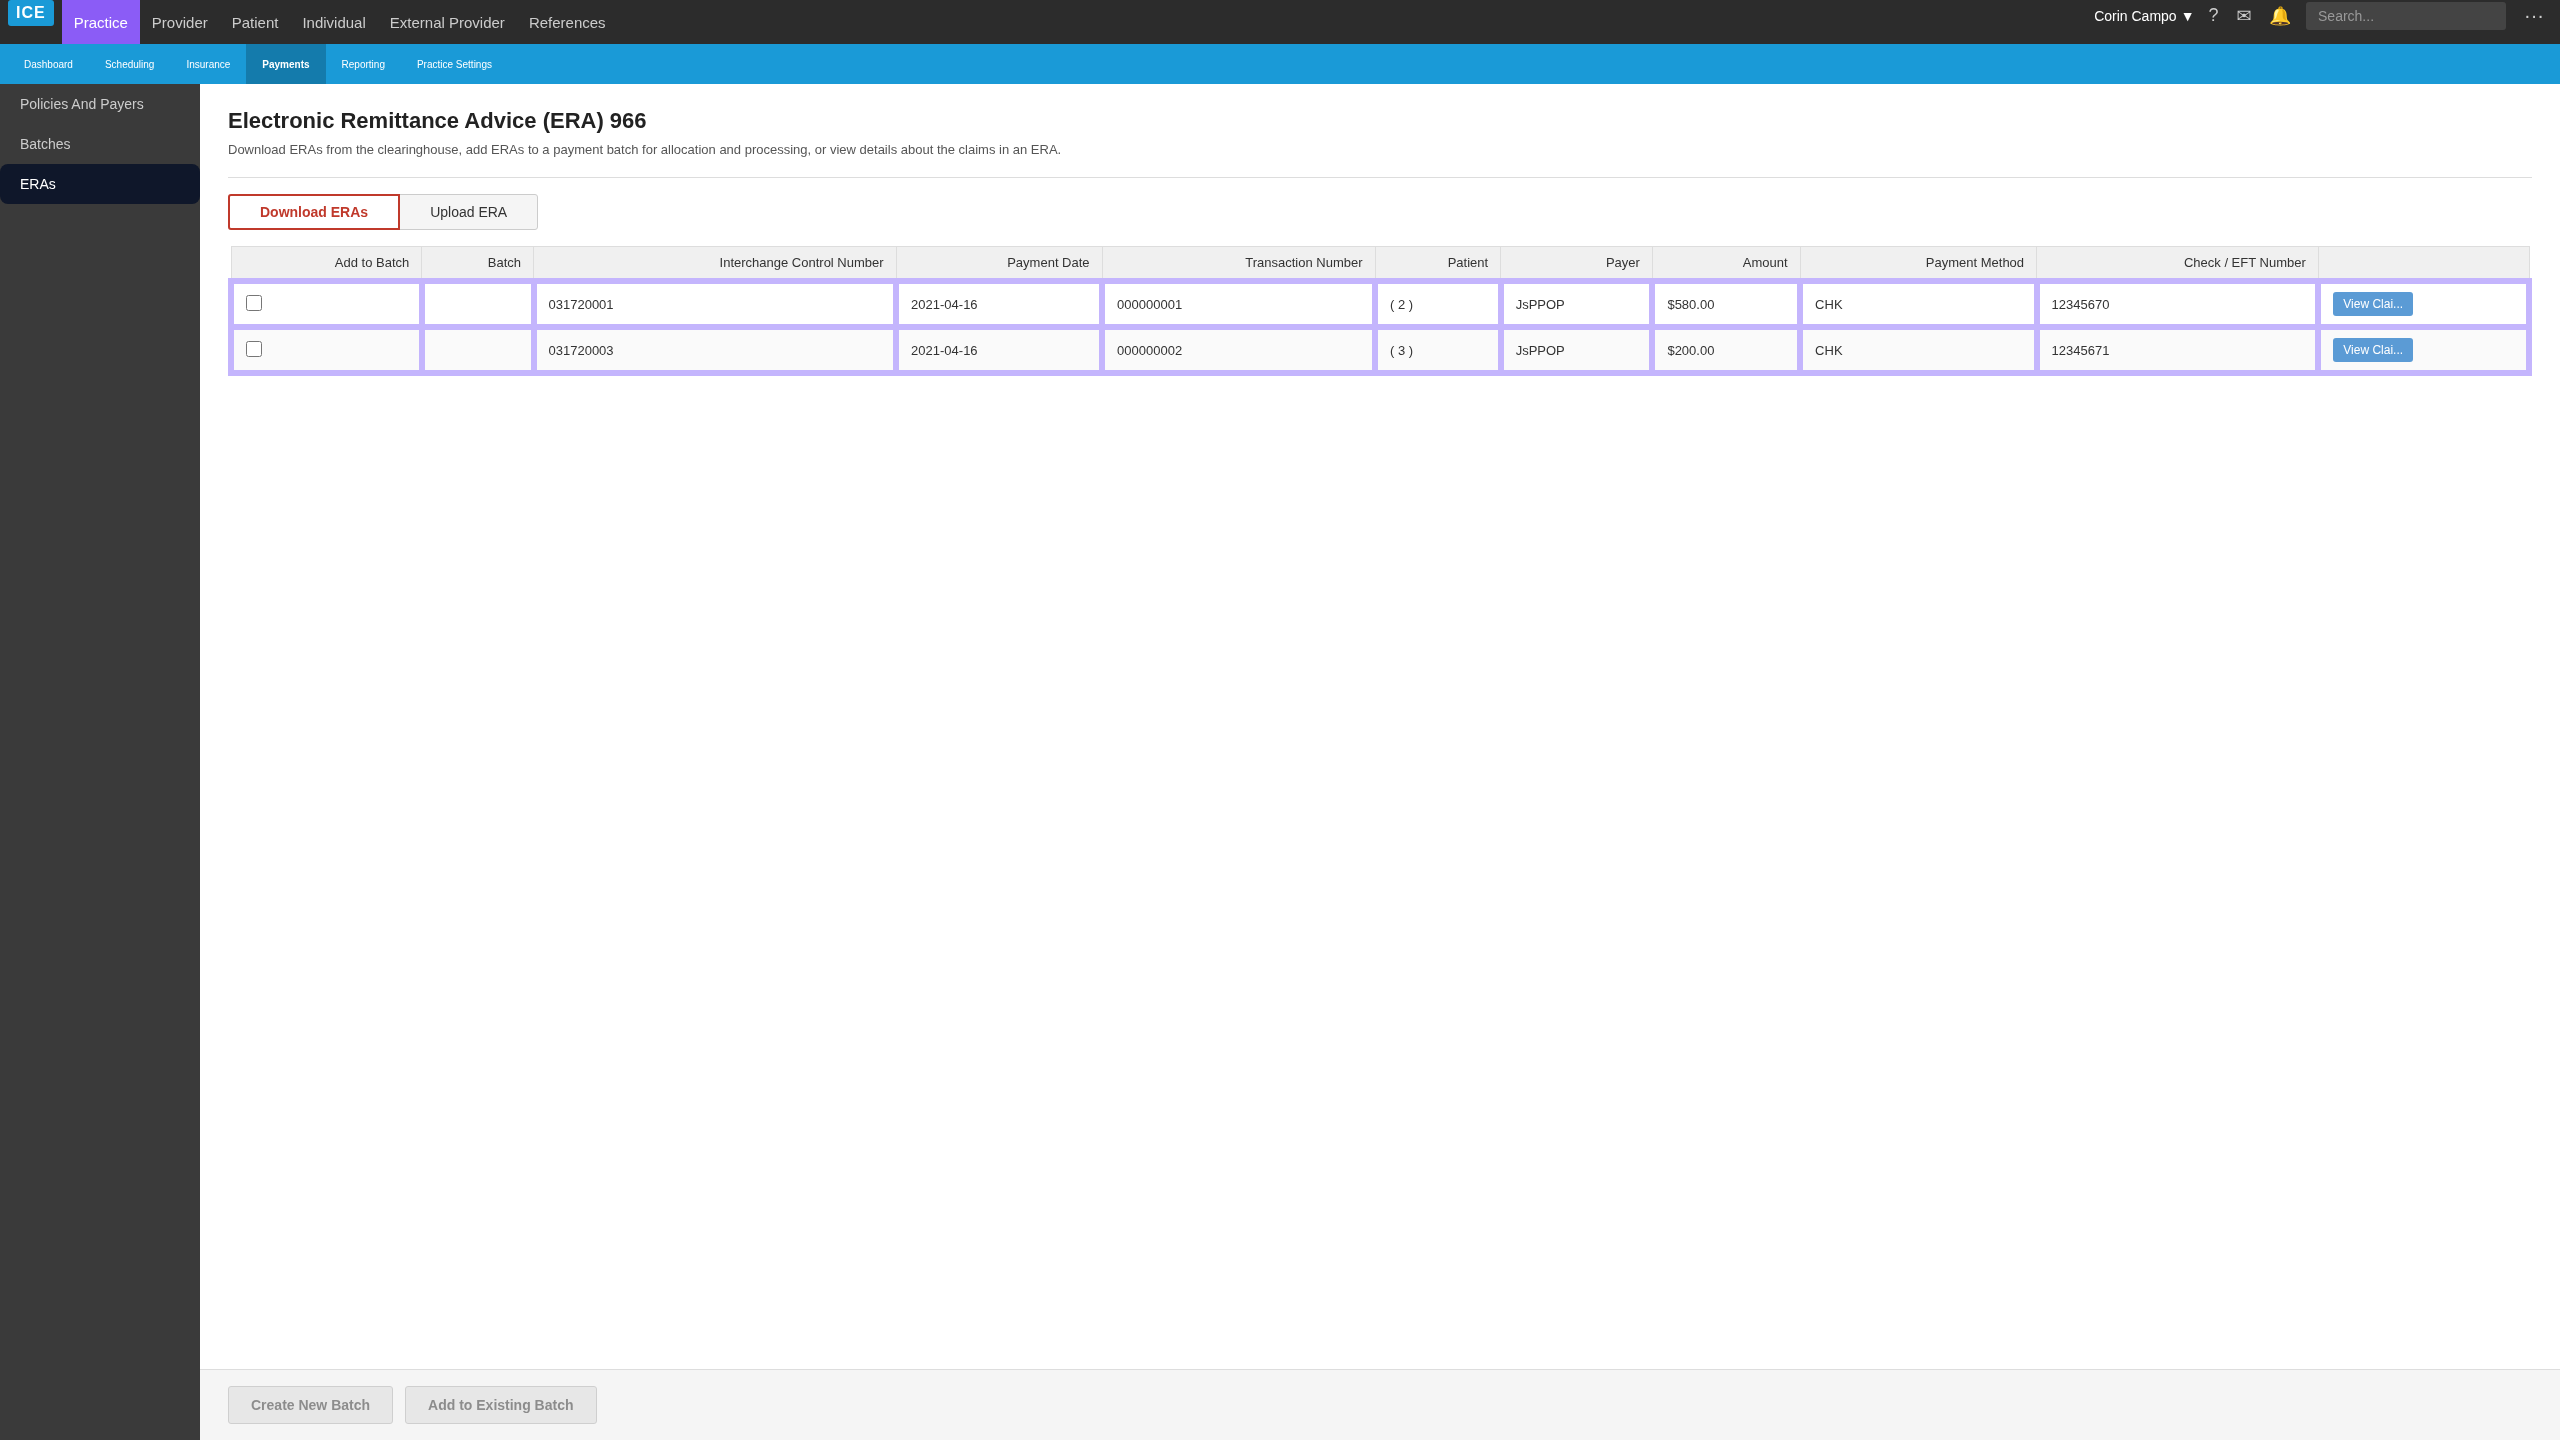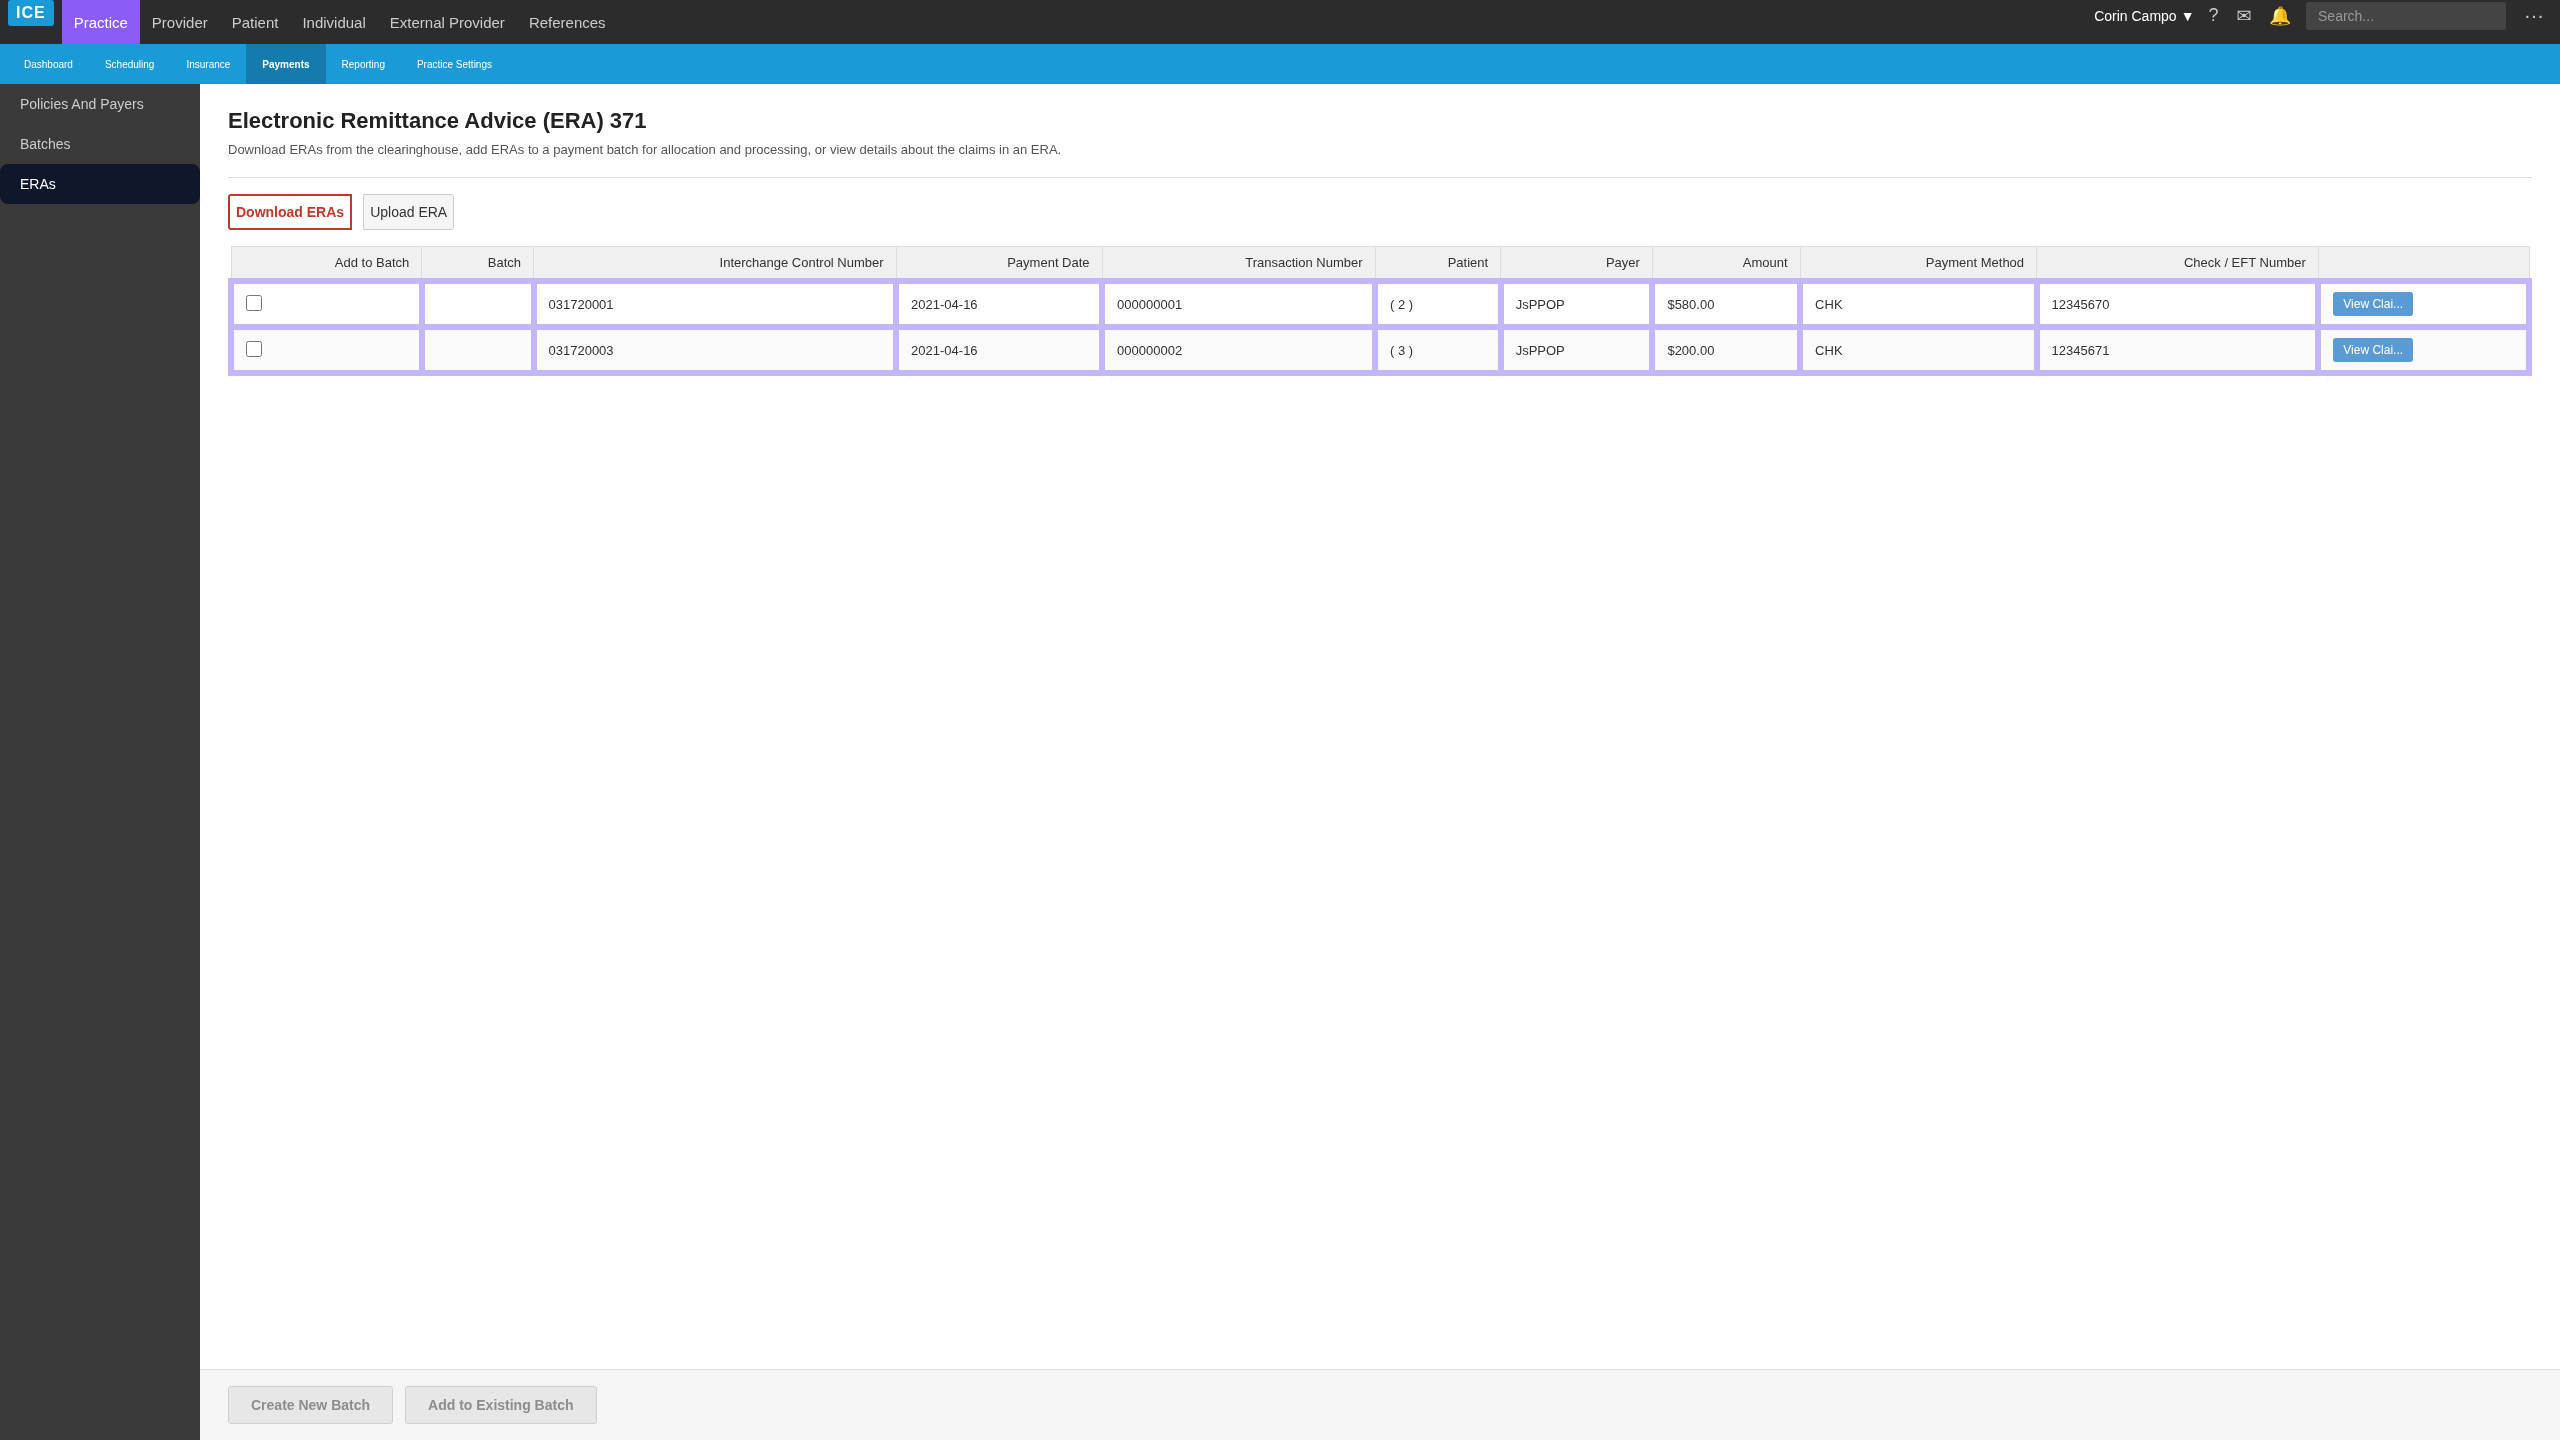--- a/index.html
+++ b/index.html
@@ -160,27 +160,27 @@
       border-top: 1px solid #ddd;
       margin-bottom: 16px;
     }
 
     
     .tab-bar {
       display: flex;
       margin-bottom: 16px;
     }
     .tab-btn {
-      padding: 8px 6px;
+      padding: 8px 30px;
       border: 1px solid #ccc;
       background: #f5f5f5;
       cursor: pointer;
       font-size: 14px;
       color: #333;
-      margin-right: 12px;
+      margin-right: 0;
     }
     .tab-btn:first-child {
       border-radius: 3px 0 0 3px;
     }
     .tab-btn:last-child {
       border-radius: 0 3px 3px 0;
       margin-left: -1px;
     }
     .tab-btn.active {
       background: #fff;
@@ -293,21 +293,21 @@
 <div class="main-layout">
 
   <div class="sidebar">
     <a class="sidebar-item">Policies And Payers</a>
     <a class="sidebar-item">Batches</a>
     <a class="sidebar-item active">ERAs</a>
   </div>
 
   <div style="flex:1; display:flex; flex-direction:column;">
     <div class="content">
-      <h1 class="page-title">Electronic Remittance Advice (ERA) 371</h1>
+      <h1 class="page-title">Electronic Remittance Advice (ERA) 966</h1>
       <p class="page-desc">Download ERAs from the clearinghouse, add ERAs to a payment batch for allocation and processing, or view details about the claims in an ERA.</p>
       <hr class="divider">
 
       <div class="tab-bar">
         <button class="tab-btn active">Download ERAs</button>
         <button class="tab-btn">Upload ERA</button>
       </div>
 
       <table class="era-table">
         <thead>

